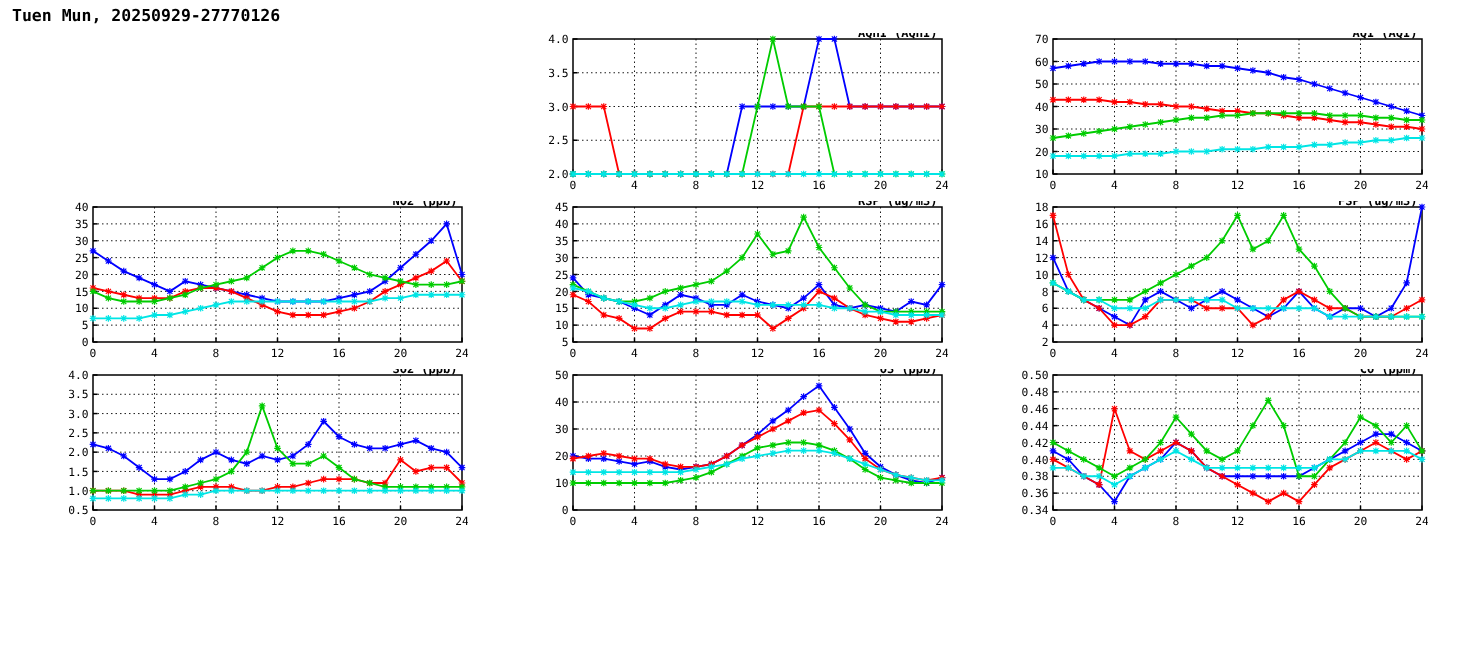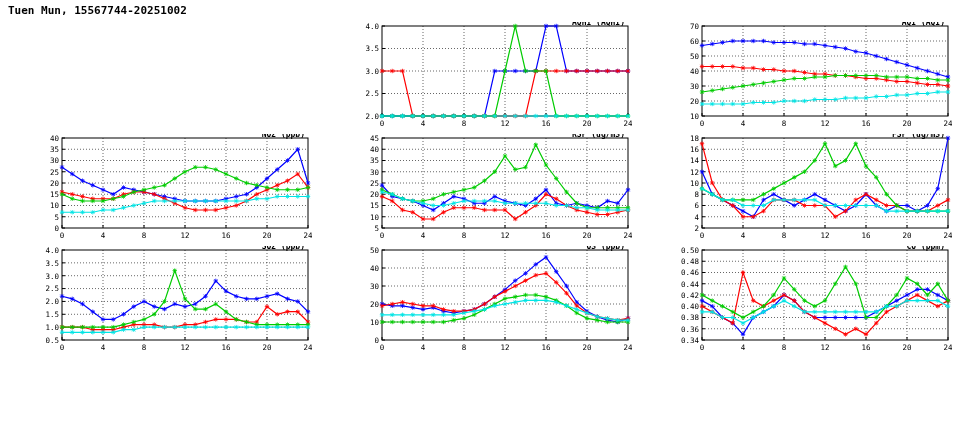--- a/index.html
+++ b/index.html
@@ -6,21 +6,21 @@
   body{width:975px;height:447px;font-family:"DejaVu Sans Mono",monospace;color:#000;}
   #root{position:relative;width:975px;height:447px;}
   #title{position:absolute;left:8px;top:4px;font-size:11px;font-family:"DejaVu Sans Mono",monospace;font-weight:bold;letter-spacing:0px;}
   .panel{position:absolute;}
   svg{display:block;}
 </style>
 </head>
 <body>
 
 <div id="root">
-  <div id="title">Tuen Mun, 15567744-20251002</div>
+  <div id="title">Tuen Mun, 20250929-27770126</div>
   <div id="panels">
       <div class="panel" style="left: 352px; top: 22px; width: 280px; height: 108px;">
         <svg width="280" height="108">
           <rect x="30" y="4" width="246" height="90" fill="#ffffff" stroke="#000000" stroke-width="1"></rect>
           <line x1="30" y1="94" x2="33" y2="94" stroke="#000" stroke-width="1"></line>
           <text x="27" y="96.8" text-anchor="end" font-size="7.5" font-family="&quot;DejaVu Sans Mono&quot;, monospace" fill="#000">2.0</text>
           <line x1="30" y1="71.5" x2="276" y2="71.5" stroke="#000000" stroke-width="0.6" stroke-dasharray="1,2"></line>
           <line x1="30" y1="71.5" x2="33" y2="71.5" stroke="#000" stroke-width="1"></line>
           <text x="27" y="74.3" text-anchor="end" font-size="7.5" font-family="&quot;DejaVu Sans Mono&quot;, monospace" fill="#000">2.5</text>
           <line x1="30" y1="49" x2="276" y2="49" stroke="#000000" stroke-width="0.6" stroke-dasharray="1,2"></line>

